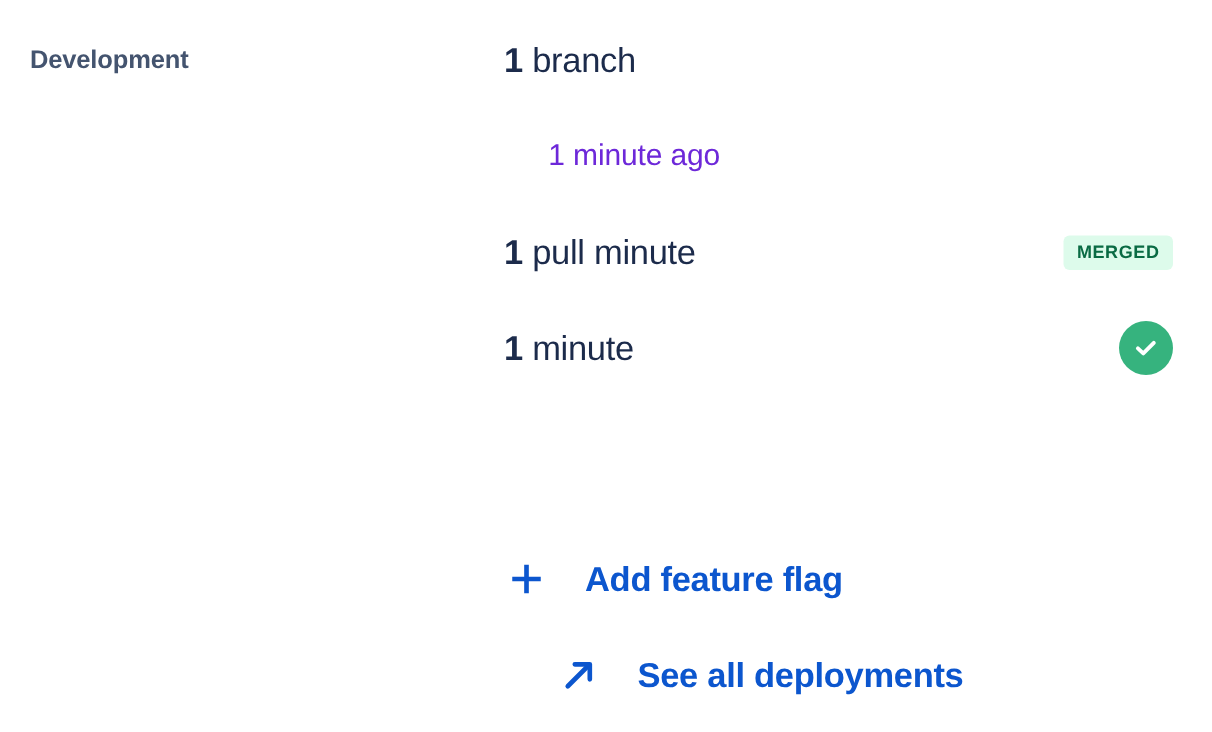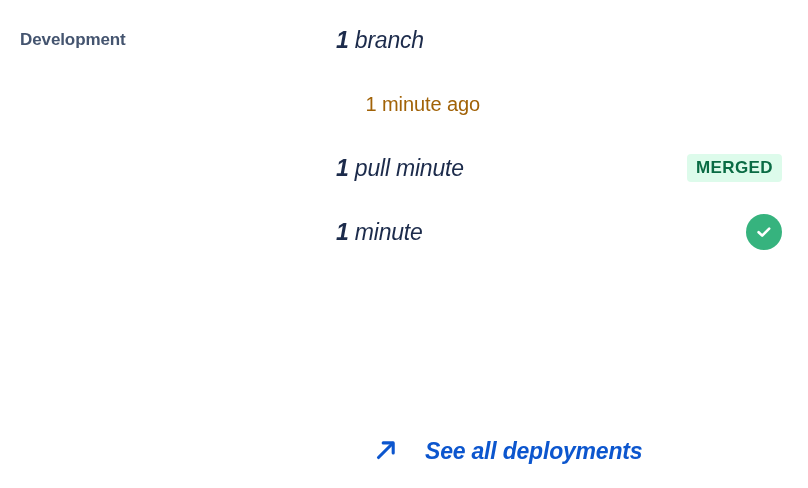--- a/index.html
+++ b/index.html
@@ -40,23 +40,22 @@
     font-weight: bold;
     color: #44546f;
     letter-spacing: -0.1px;
     white-space: nowrap;
   }
   .section-label.empty { visibility: hidden; }
 
   .content {
     flex: 1;
     display: flex;
-    align-items: flex-end;
+    align-items: center;
     min-width: 0;
-    font-style: italic;
   }
 
   .primary-text {
     font-size: 23px;
     font-weight: 400;
     color: #1c2b4b;
     letter-spacing: -0.2px;
     white-space: nowrap;
   }
   .primary-text .count {
@@ -67,30 +66,30 @@
     width: 170px;
     padding-right: 26px;
     box-sizing: border-box;
     display: flex;
     justify-content: flex-end;
     align-items: center;
   }
 
   .timestamp {
     font-size: 20px;
-    color: #a16207;
+    color: #6d28d9;
     white-space: nowrap;
     letter-spacing: -0.1px;
   }
 
   .badge {
     display: inline-block;
     background: #ddfbeb;
     color: #0a6b44;
-    font-size: 17px;
+    font-size: 12px;
     font-weight: bold;
     letter-spacing: 0.4px;
     padding: 5px 9px 6px 9px;
     border-radius: 4px;
     line-height: 1;
     white-space: nowrap;
   }
 
   .check-circle {
     width: 36px;
@@ -168,20 +167,32 @@
     <div class="status">
       <span class="check-circle">
         <svg width="20" height="20" viewBox="0 0 20 20" aria-hidden="true">
           <path d="M4.6 10.2 L8.2 13.6 L15.2 6.6" fill="none" stroke="#ffffff" stroke-width="2.6" stroke-linecap="round" stroke-linejoin="round"></path>
         </svg>
       </span>
     </div>
   </div>
 
 
+  <div class="row" style="top:354px;">
+    <div class="section-label empty"></div>
+    <div class="content">
+      <span class="row-icon">
+        <svg width="30" height="30" viewBox="0 0 30 30" aria-hidden="true">
+          <path d="M15 5.5 L15 24.5 M5.5 15 L24.5 15" stroke="#0c56ce" stroke-width="3.1" stroke-linecap="butt"></path>
+        </svg>
+      </span>
+      <span class="link-text">Add feature flag</span>
+    </div>
+    <div class="status"></div>
+  </div>
 
   <div class="row" style="top:418px;padding-left:35px;">
     <div class="section-label empty"></div>
     <div class="content">
       <span class="row-icon">
         <svg width="30" height="30" viewBox="0 0 30 30" aria-hidden="true">
           <path d="M7.5 22.5 L21.5 8.5" stroke="#0c56ce" stroke-width="3.1" stroke-linecap="round"></path>
           <path d="M12.2 7.9 L22.2 7.9 L22.2 17.9" fill="none" stroke="#0c56ce" stroke-width="3.1" stroke-linecap="round" stroke-linejoin="round"></path>
         </svg>
       </span>

